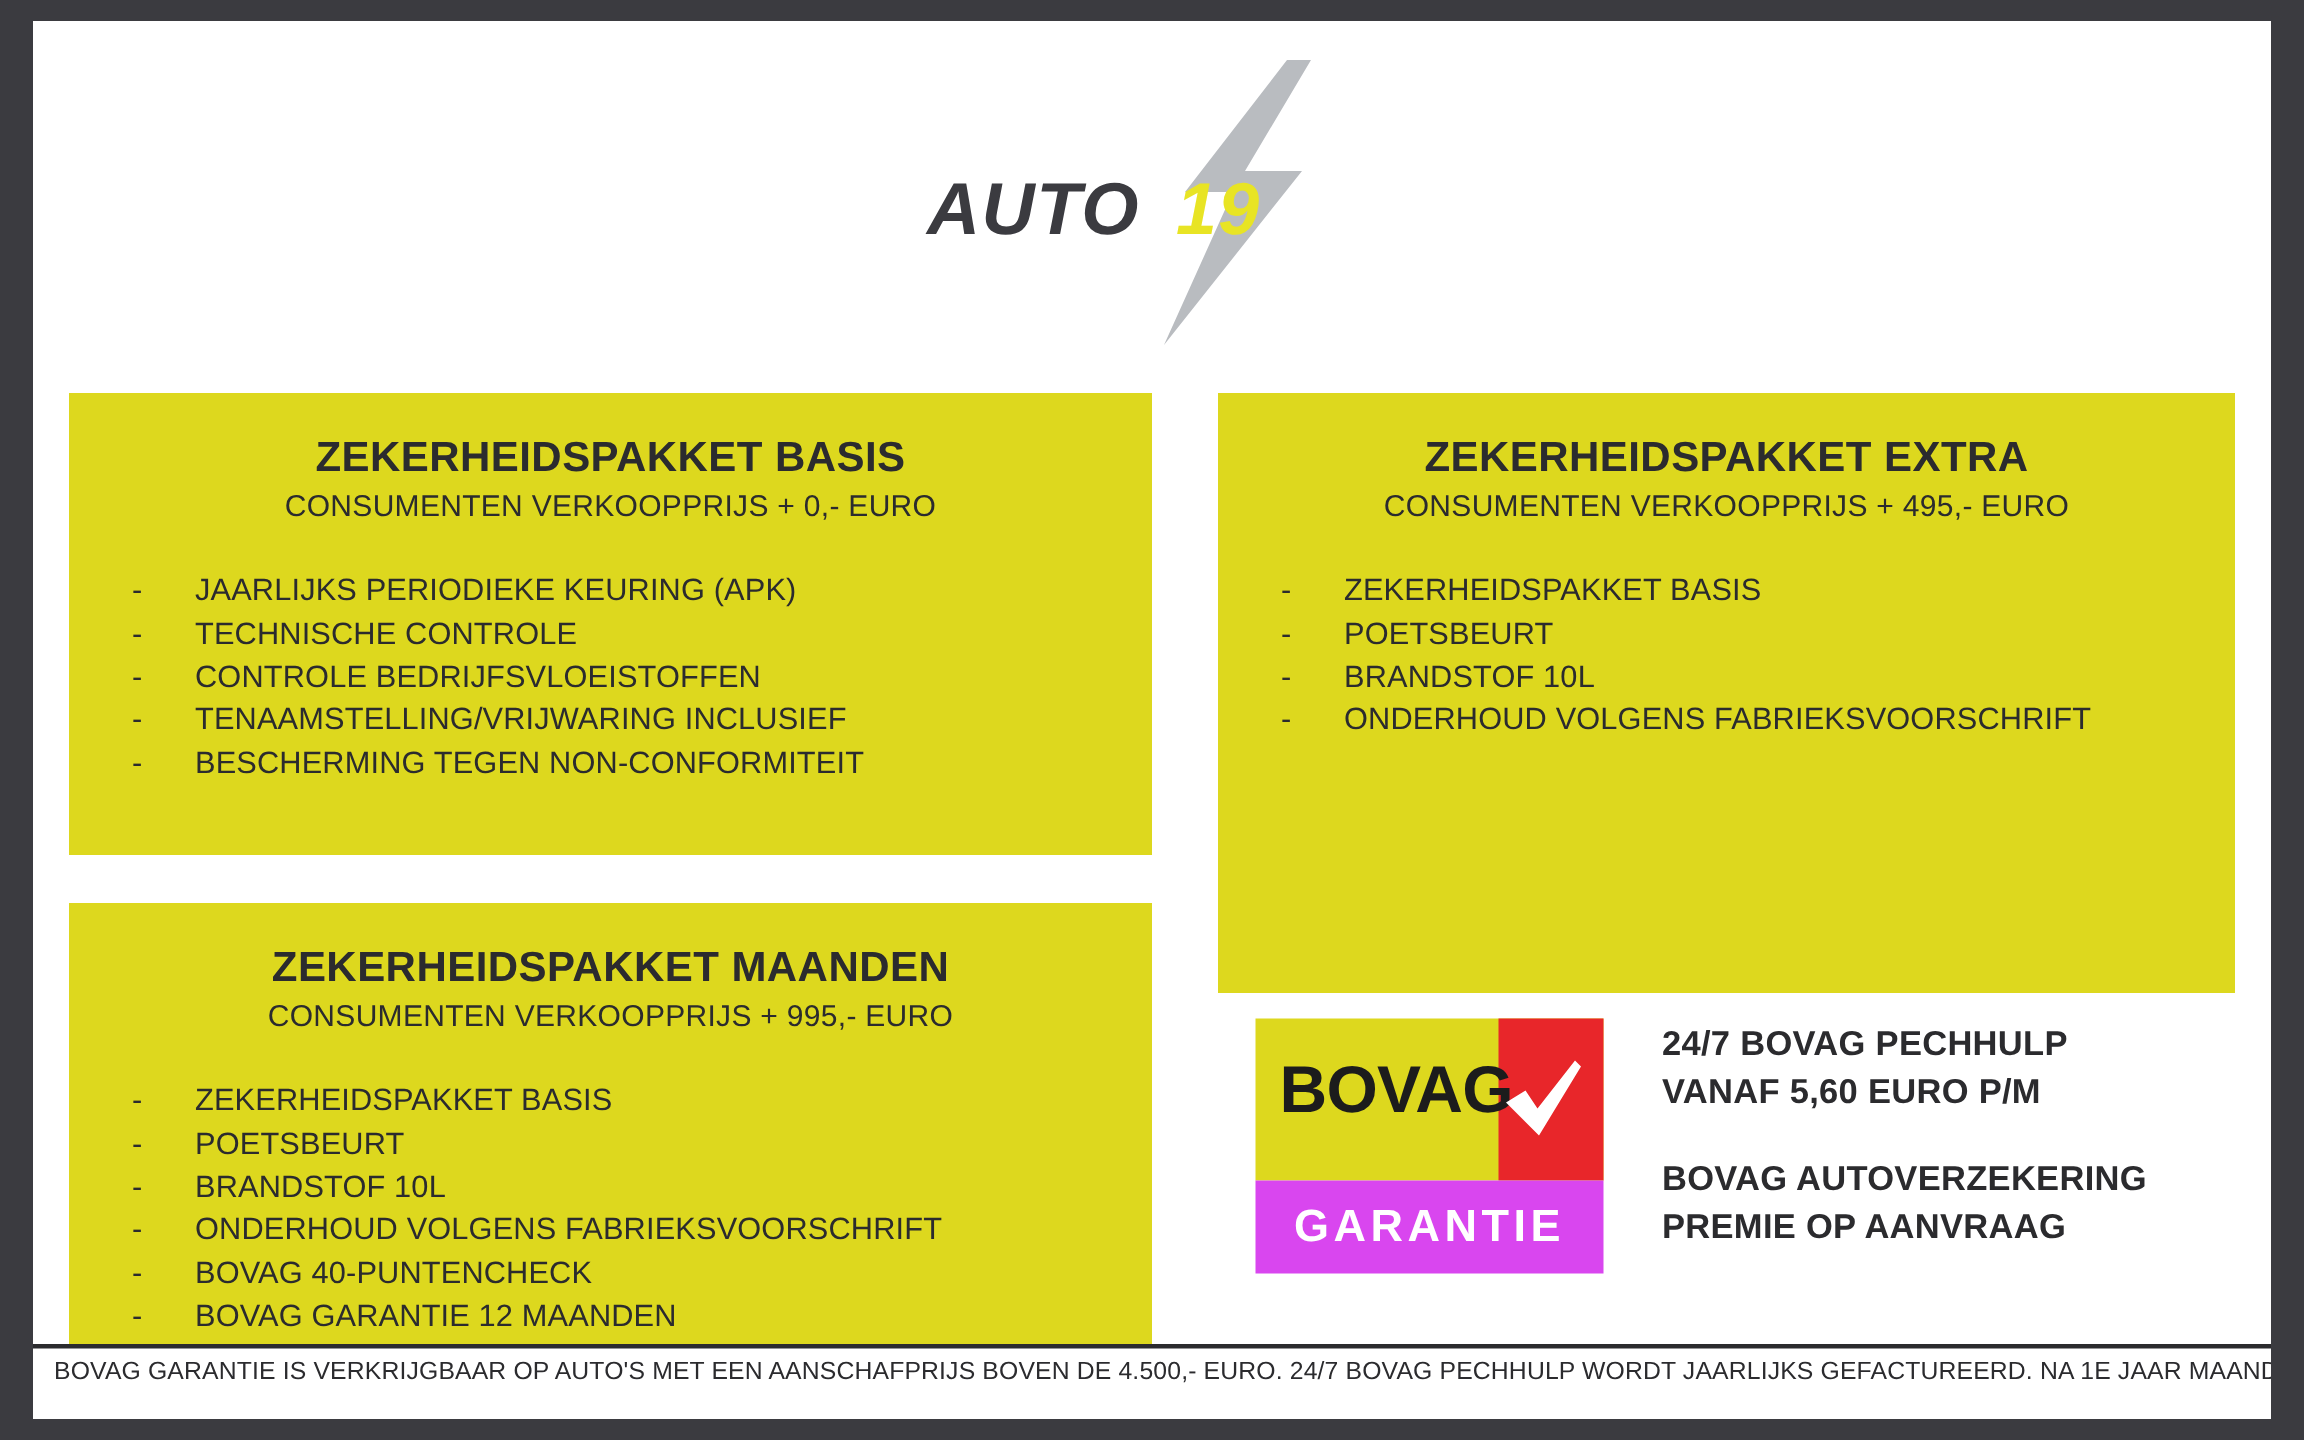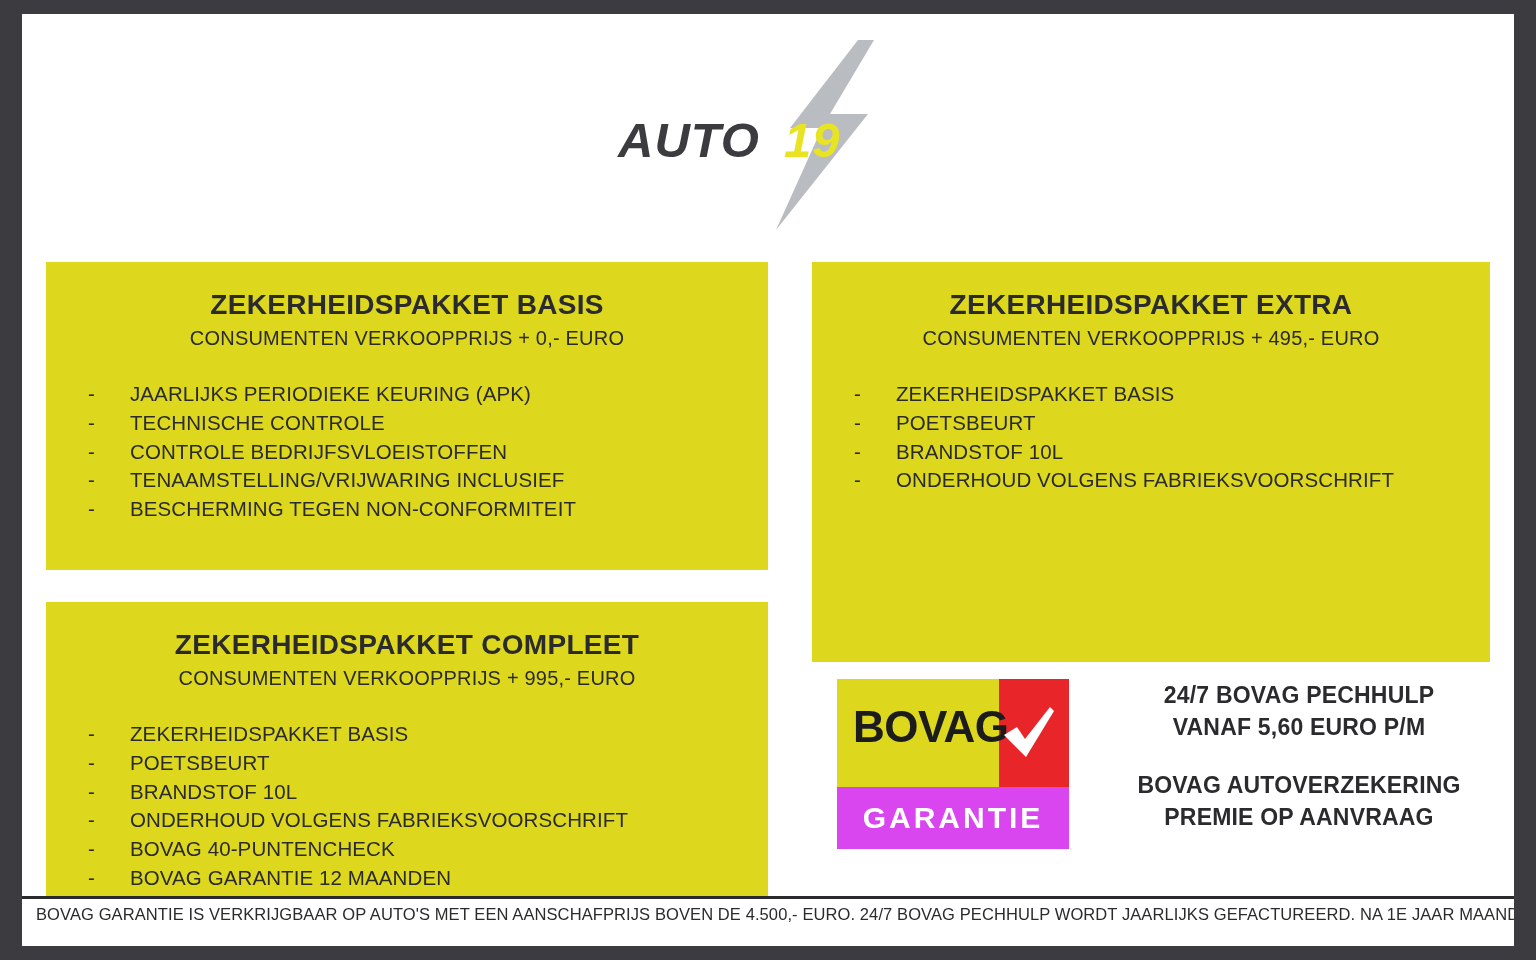--- a/index.html
+++ b/index.html
@@ -174,21 +174,20 @@
     left: 288px;
     top: 0;
     width: 382px;
   }
   .bovag-text .line {
     font-size: 23px;
     font-weight: bold;
     color: #2b2b2e;
     line-height: 32px;
     letter-spacing: 0.2px;
-    text-align: center;
   }
   .bovag-text .gap { height: 26px; }
 
   
   .footer {
     position: absolute;
     left: 0;
     bottom: 0;
     width: 1492px;
     height: 50px;
@@ -244,21 +243,21 @@
     <div class="card-sub">CONSUMENTEN VERKOOPPRIJS + 495,- EURO</div>
     <ul class="card-list">
       <li><span class="dash">-</span><span>ZEKERHEIDSPAKKET BASIS</span></li>
       <li><span class="dash">-</span><span>POETSBEURT</span></li>
       <li><span class="dash">-</span><span>BRANDSTOF 10L</span></li>
       <li><span class="dash">-</span><span>ONDERHOUD VOLGENS FABRIEKSVOORSCHRIFT</span></li>
     </ul>
   </div>
 
   <div class="card card-compleet">
-    <div class="card-title">ZEKERHEIDSPAKKET COMPLEET</div>
+    <div class="card-title">ZEKERHEIDSPAKKET MAANDEN</div>
     <div class="card-sub">CONSUMENTEN VERKOOPPRIJS + 995,- EURO</div>
     <ul class="card-list">
       <li><span class="dash">-</span><span>ZEKERHEIDSPAKKET BASIS</span></li>
       <li><span class="dash">-</span><span>POETSBEURT</span></li>
       <li><span class="dash">-</span><span>BRANDSTOF 10L</span></li>
       <li><span class="dash">-</span><span>ONDERHOUD VOLGENS FABRIEKSVOORSCHRIFT</span></li>
       <li><span class="dash">-</span><span>BOVAG 40-PUNTENCHECK</span></li>
       <li><span class="dash">-</span><span>BOVAG GARANTIE 12 MAANDEN</span></li>
     </ul>
   </div>

